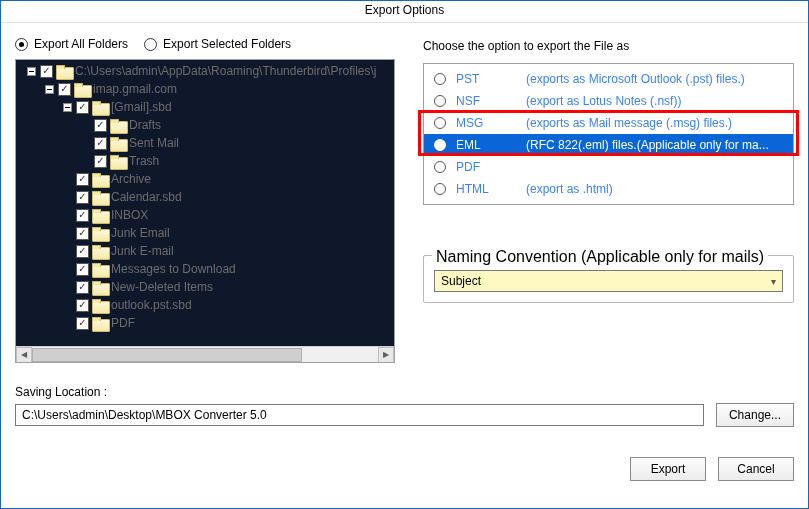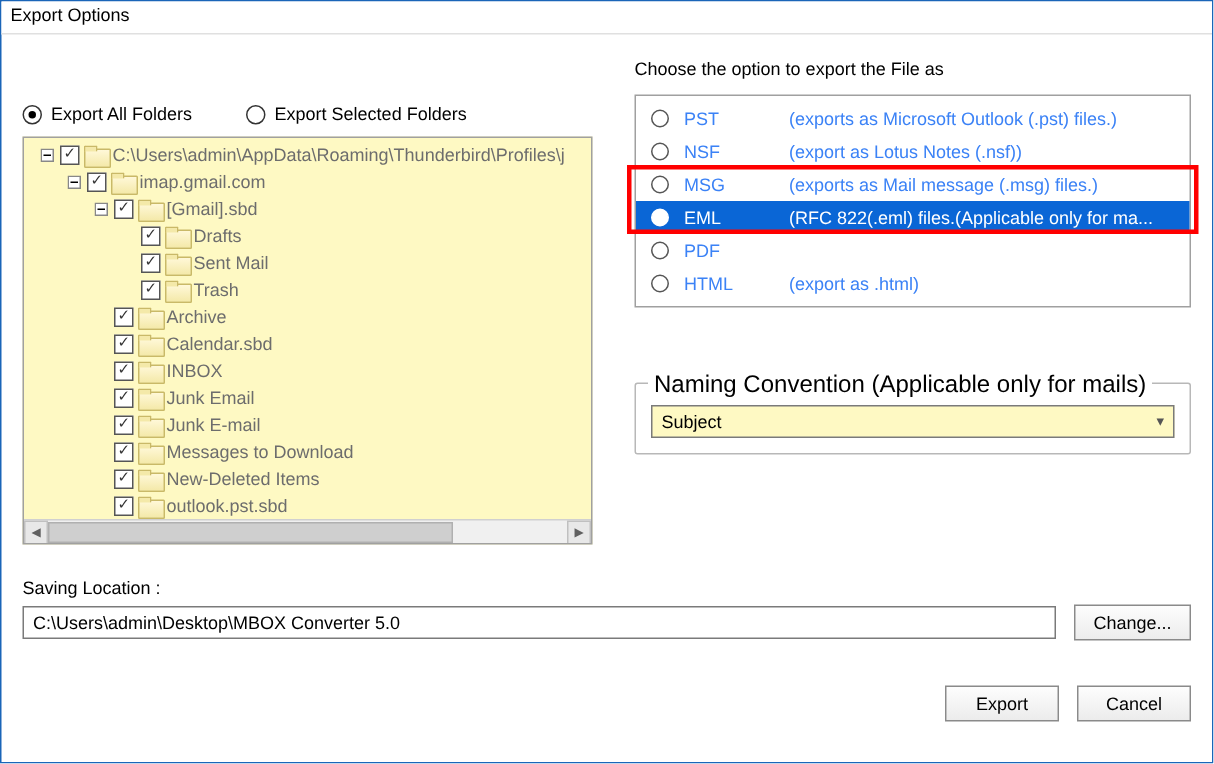--- a/index.html
+++ b/index.html
@@ -19,20 +19,21 @@
     border: 1px solid #1a65b8;
     display: flex;
     flex-direction: column;
   }
   .titlebar {
     height: 22px;
     background: #ffffff;
     padding: 2px 6px;
     font-size: 12px;
     border-bottom: 1px solid #e0e0e0;
+    text-align: center;
   }
   .content {
     flex: 1;
     padding: 10px 14px 10px 14px;
     display: flex;
     flex-direction: column;
     gap: 8px;
   }
   .top-row {
     display: flex;
@@ -44,38 +45,37 @@
     display: flex;
     flex-direction: column;
   }
   .right-col {
     flex: 1;
     display: flex;
     flex-direction: column;
   }
   .radio-row {
     display: flex;
-    gap: 36px;
+    gap: 16px;
     padding: 4px 0 8px 0;
-    margin-top: 32px;
   }
   .radio-row label { display: flex; align-items: center; gap: 6px; cursor: pointer; }
   .radio-glyph {
     width: 13px; height: 13px; border-radius: 50%;
     border: 1px solid #333;
     display: inline-flex; align-items: center; justify-content: center;
     background: #fff;
   }
   .radio-glyph.checked::after {
     content: ""; width: 5px; height: 5px; border-radius: 50%; background: #000;
   }
   .tree-box {
     flex: 1;
     border: 1px solid #a0a0a0;
-    background: #fef9c3;
+    background: #0f172a;
     position: relative;
     overflow: hidden;
   }
   .tree-scroll {
     position: absolute;
     inset: 0 0 16px 0;
     overflow: hidden;
     padding: 2px 0 2px 2px;
   }
   .hscrollbar {

